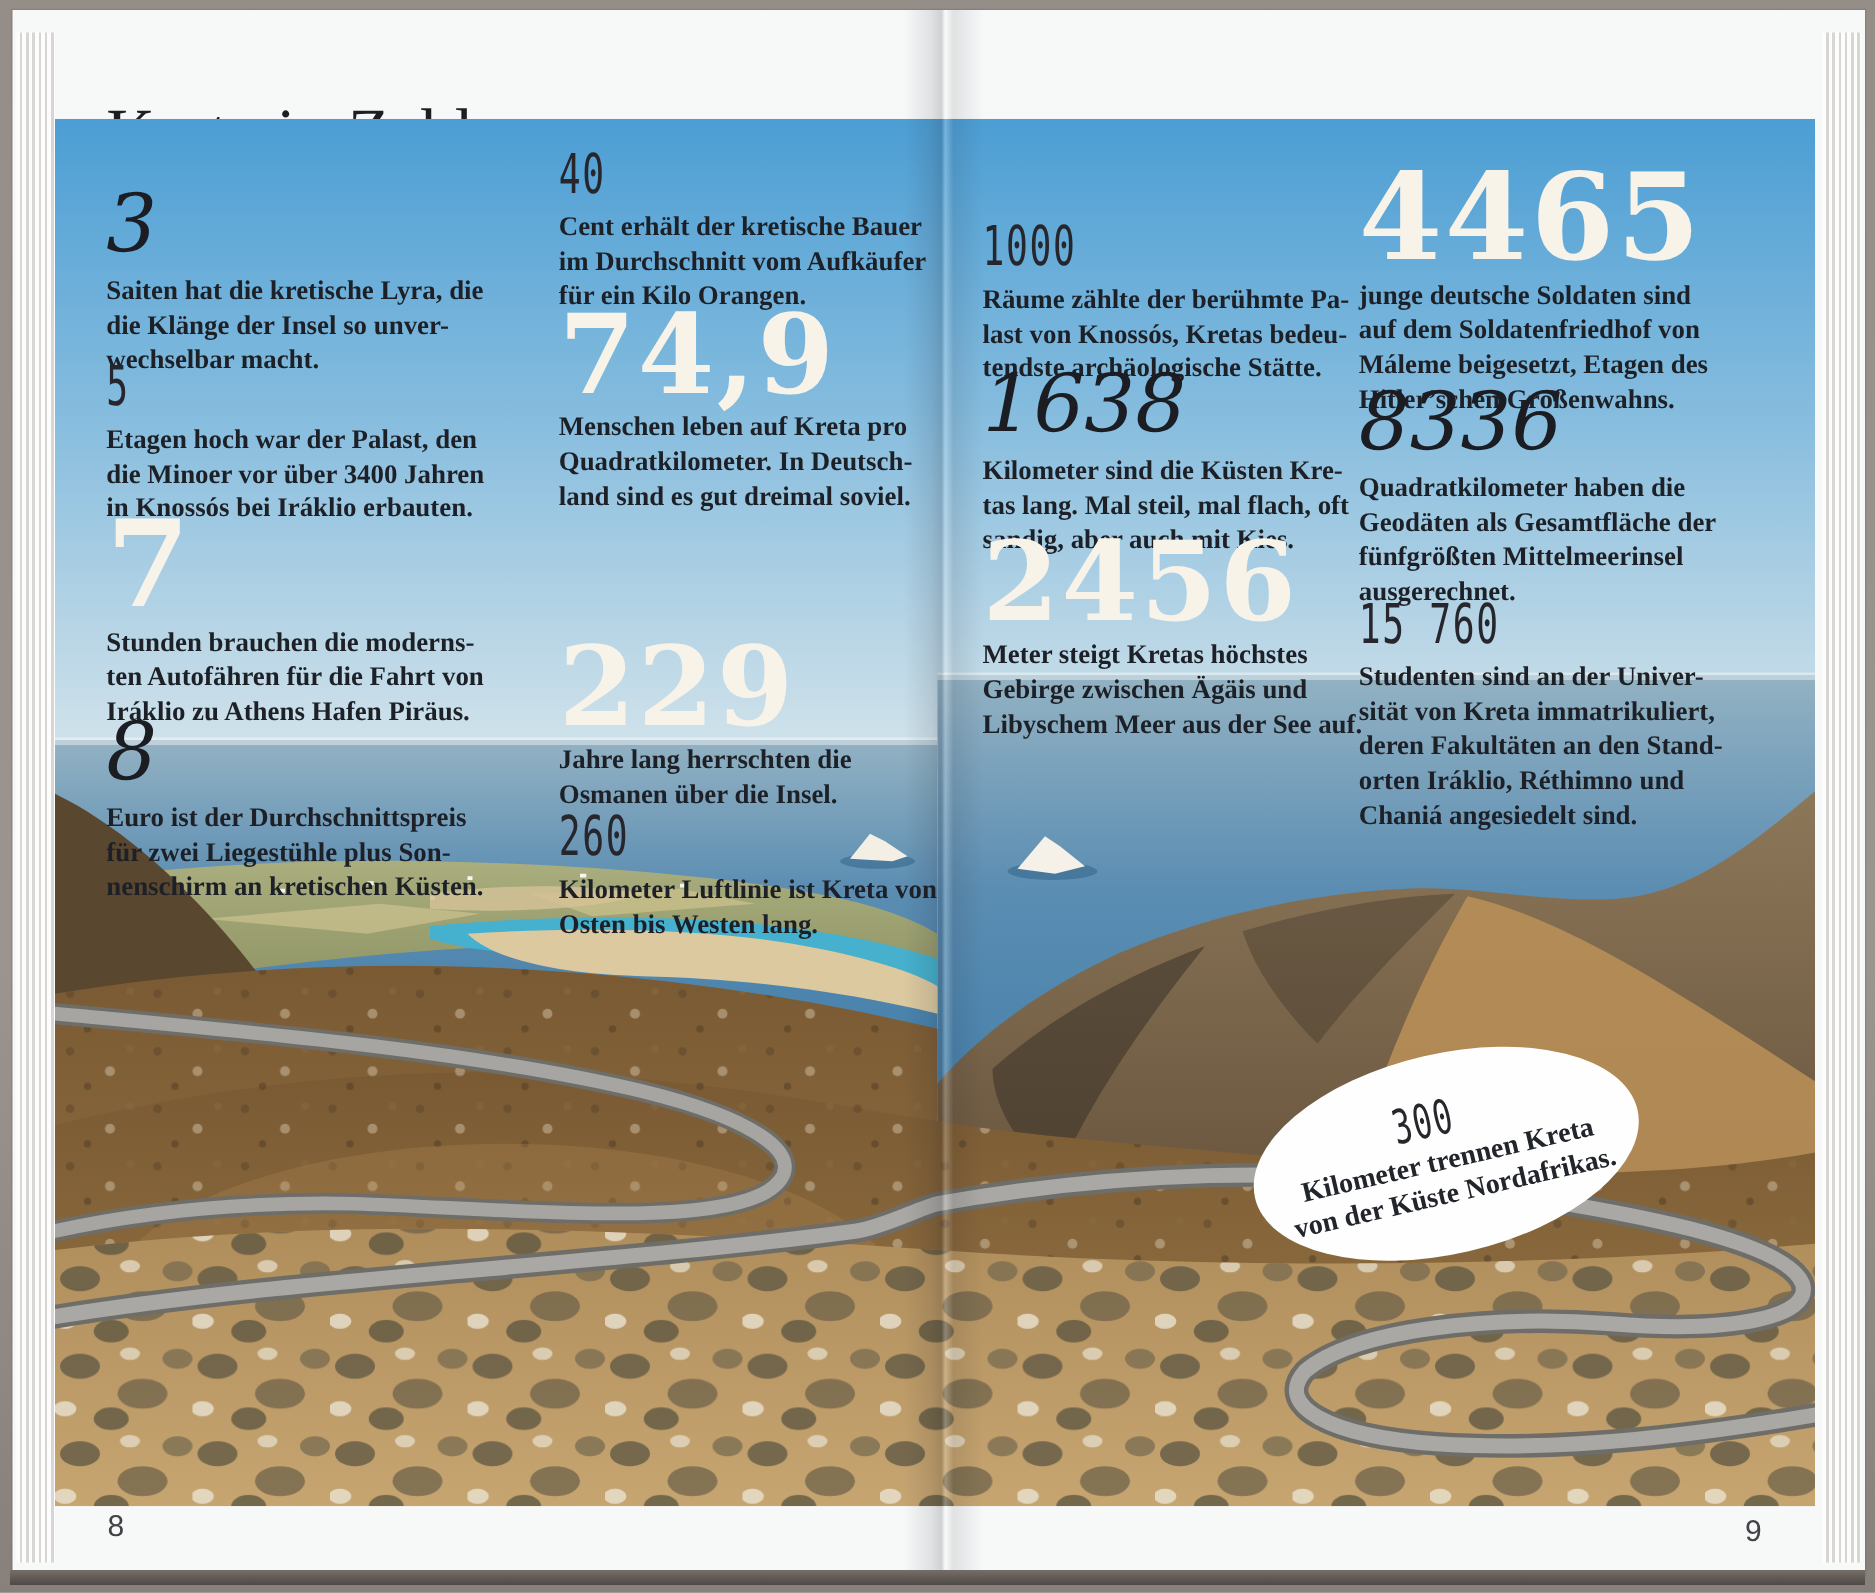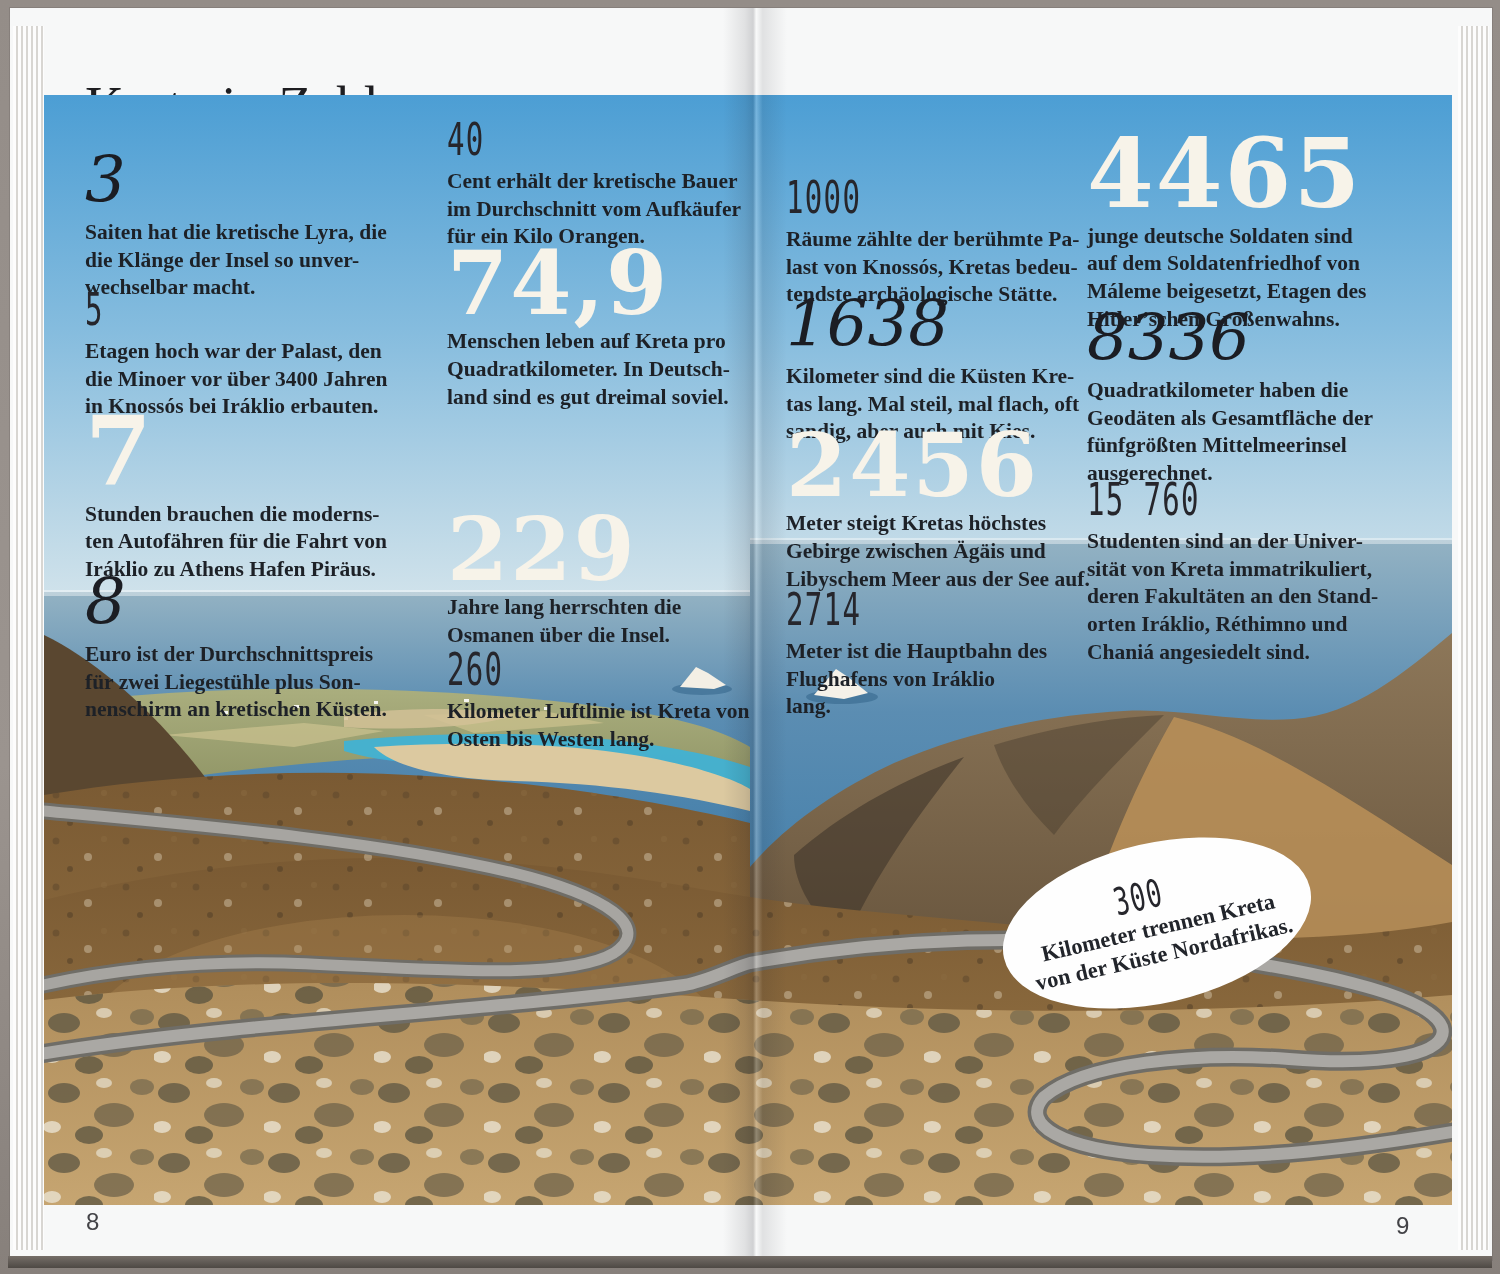--- a/index.html
+++ b/index.html
@@ -209,26 +209,20 @@
       <p>Kilometer sind die Küsten Kre-
 tas lang. Mal steil, mal flach, oft
 sandig, aber auch mit Kies.</p>
     </div>
     <div class="stat" style="left:742px;top:334px;width:310px">
       <span class="num-w">2456</span>
       <p>Meter steigt Kretas höchstes
 Gebirge zwischen Ägäis und
 Libyschem Meer aus der See auf.</p>
     </div>
-    <div class="stat" style="left:742px;top:496px;width:310px">
-      <span class="num-h">2714</span>
-      <p>Meter ist die Hauptbahn des
-Flughafens von Iráklio
-lang.</p>
-    </div>
 
     <div class="stat" style="left:1043px;top:40px;width:375px">
       <span class="num-w big4465">4465</span>
       <p>junge deutsche Soldaten sind
 auf dem Soldatenfriedhof von
 Máleme beigesetzt, Etagen des
 Hitler’schen Größenwahns.</p>
     </div>
     <div class="stat" style="left:1043px;top:214px;width:375px">
       <span class="num-it">8336</span>

